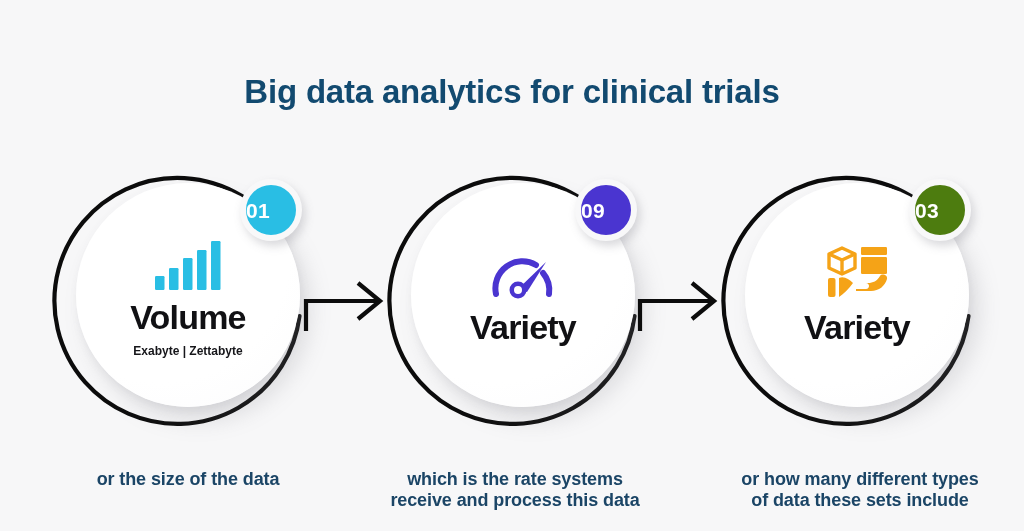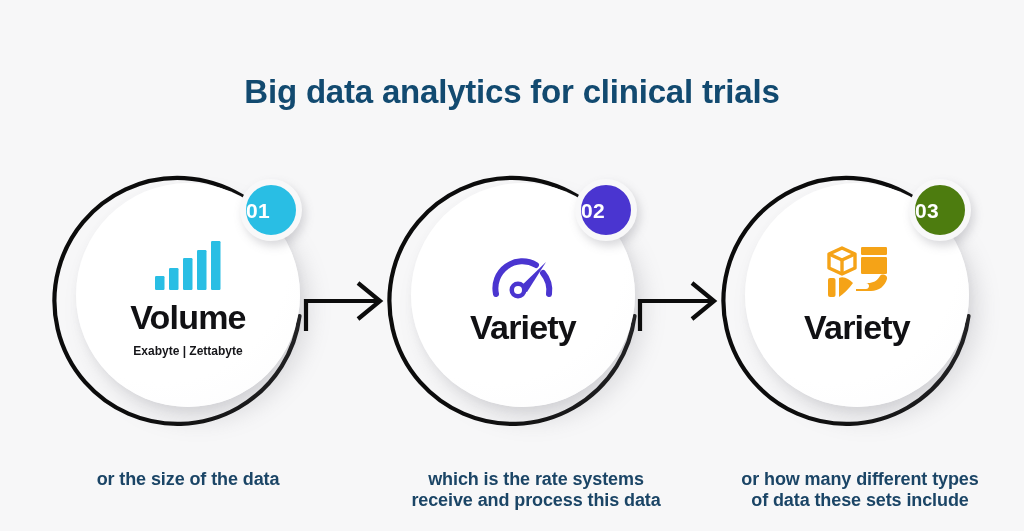--- a/index.html
+++ b/index.html
@@ -141,21 +141,21 @@
   .caption {
     position: absolute;
     text-align: center;
     font-size: 18px;
     font-weight: bold;
     color: #1b4566;
     line-height: 21px;
     letter-spacing: -0.1px;
   }
   .cap-1 { left: 28px;  top: 438px; width: 320px; }
-  .cap-2 { left: 376px; top: 438px; width: 320px; }
+  .cap-2 { left: 355px; top: 438px; width: 320px; }
   .cap-3 { left: 700px; top: 438px; width: 320px; }
 </style>
 </head>
 <body>
 
 <div id="infographic">
 
   <div id="title">Big data analytics for clinical trials</div>
 
   <div id="stage">
@@ -208,21 +208,21 @@
             <path d="M 26 36 L 55 8 L 36 38 Z" fill="#4a35d0"></path>
 
             <circle cx="27" cy="36" r="8.5" fill="#4a35d0"></circle>
             <circle cx="27" cy="36" r="4" fill="#ffffff"></circle>
           </svg>
         </div>
         <div class="node-label">Variety</div>
       </div>
 
       <div class="badge" style="background:#4a35d0">
-        <span class="badge-text">02</span>
+        <span class="badge-text">09</span>
       </div>
     </div>
 
     <svg class="arrow-svg arrow-2" viewBox="0 0 100 62">
       <path d="M 6 58 L 6 30 L 76 30" fill="none" stroke="#0c0c0c" stroke-width="4.2" stroke-linecap="square" stroke-linejoin="miter"></path>
       <path d="M 58 12 L 80 30 L 58 48" fill="none" stroke="#0c0c0c" stroke-width="4.2" stroke-linecap="butt" stroke-linejoin="miter"></path>
     </svg>
 
     <div class="node node-3">
       <svg class="ring-svg" viewBox="0 0 268 268">

